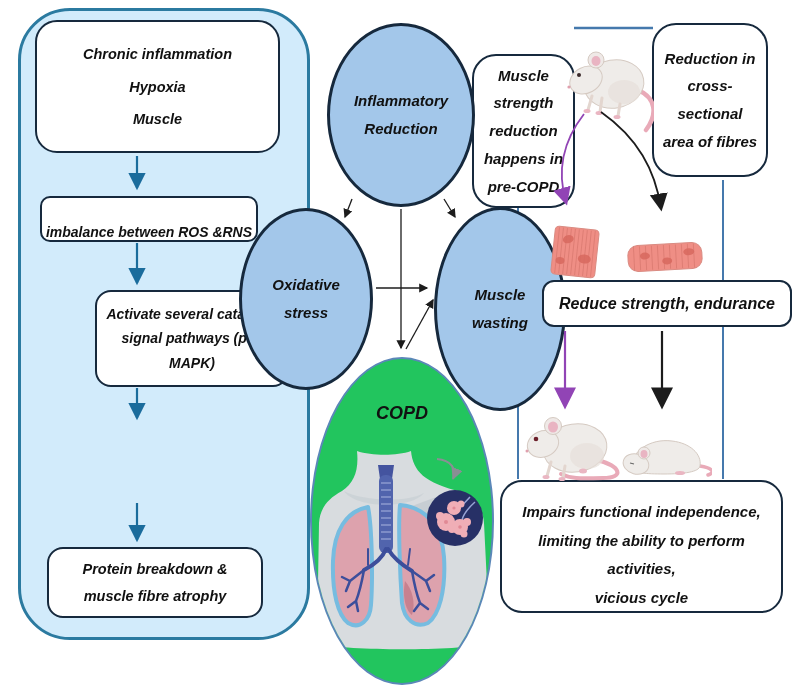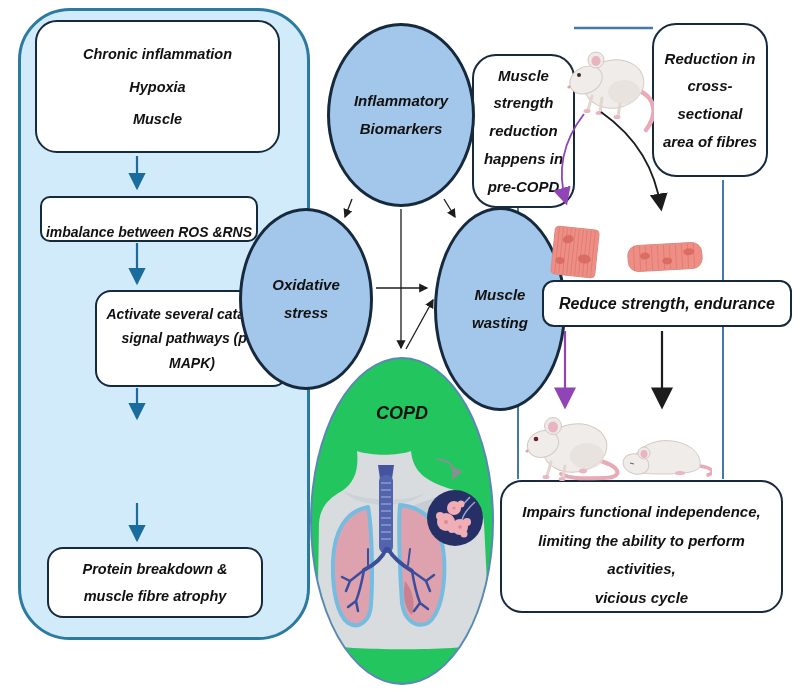--- a/index.html
+++ b/index.html
@@ -63,21 +63,21 @@
     <div>imbalance between ROS &amp;RNS</div>
   </div>
   <div class="box b3">
     <div>Activate several catabolic signal pathways (p38 MAPK)</div>
   </div>
   <div class="box b5">
     <div>Protein breakdown &amp; muscle fibre atrophy</div>
   </div>
 
   <div class="ell e-inflam">
-    <div>Inflammatory Biomarkers</div>
+    <div>Inflammatory Reduction</div>
   </div>
   <div class="ell e-oxid">
     <div>Oxidative stress</div>
   </div>
   <div class="ell e-muscle">
     <div>Muscle wasting</div>
   </div>
 
   <div class="copd-ellipse">
     <div class="copd-label">COPD</div>

